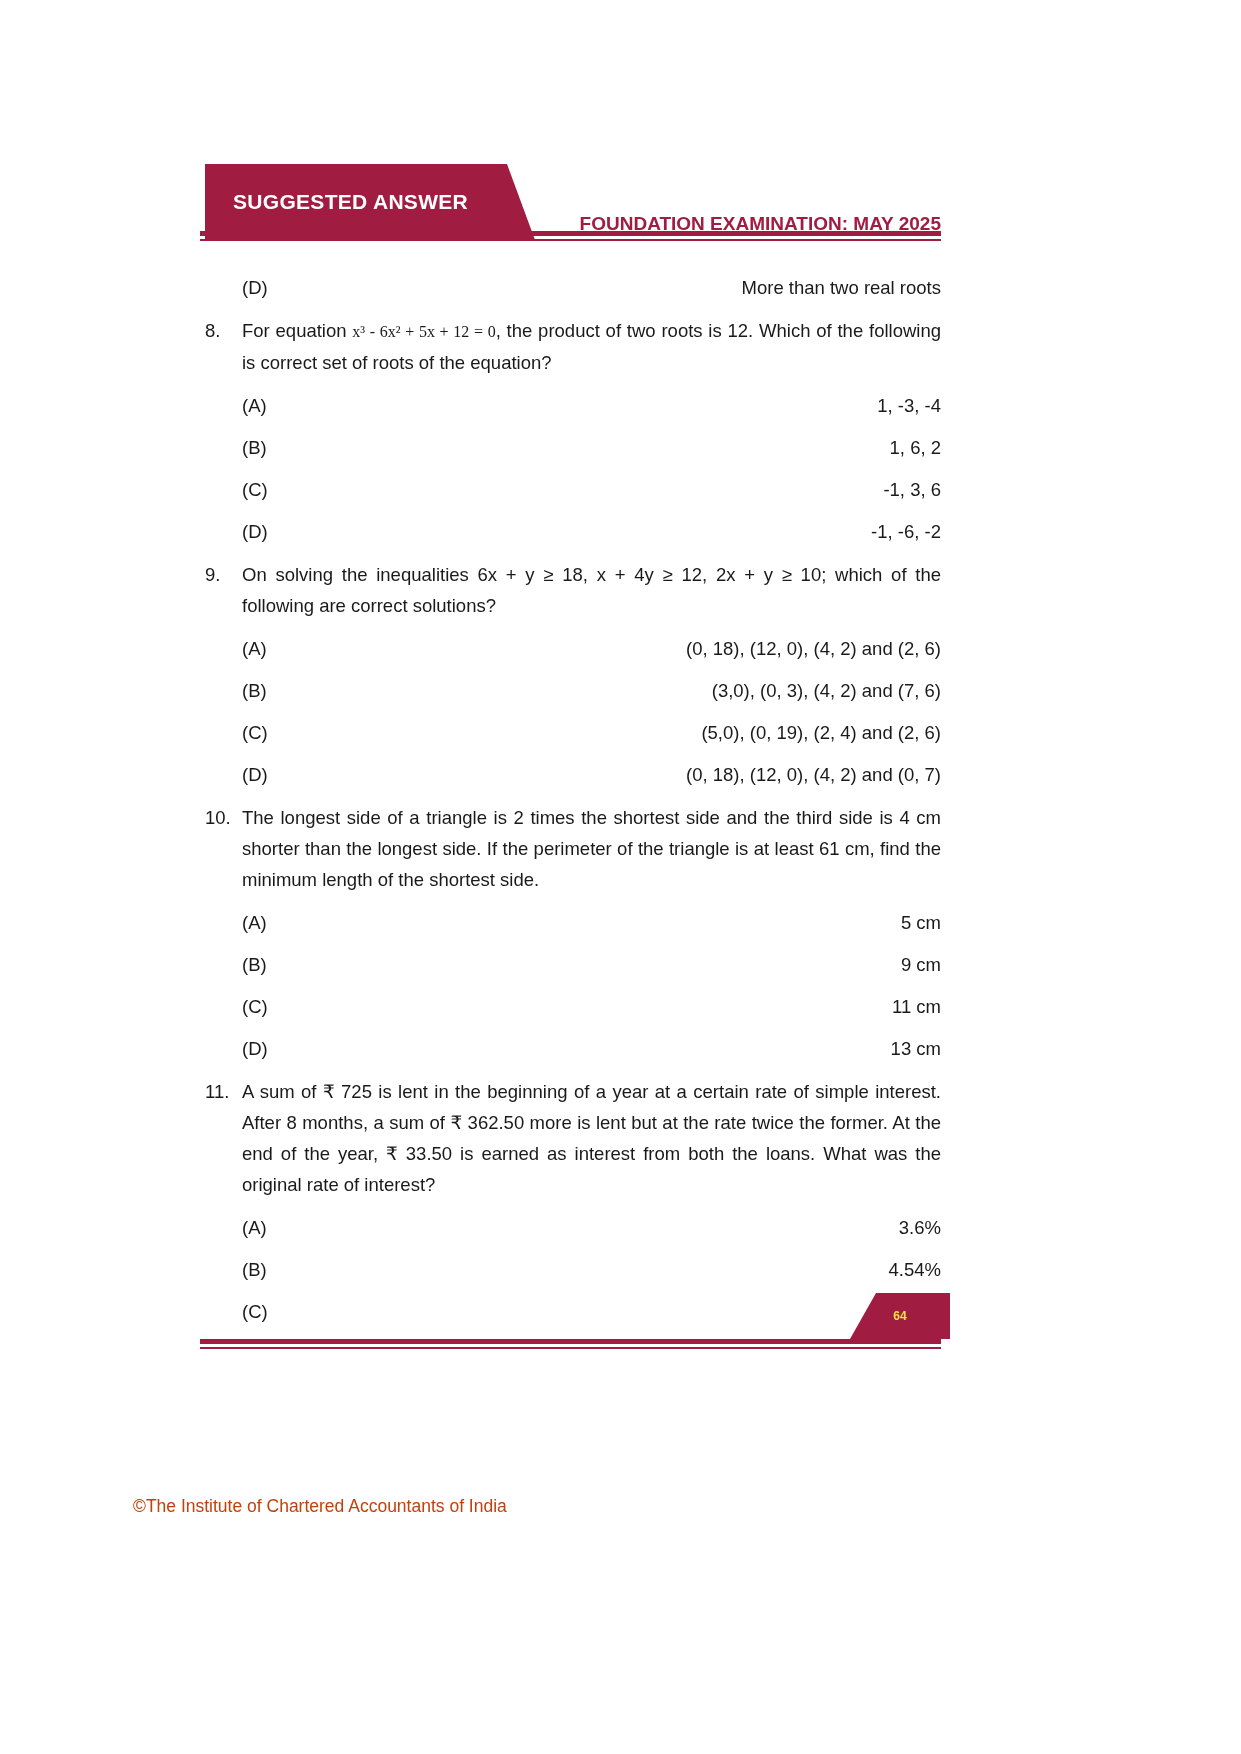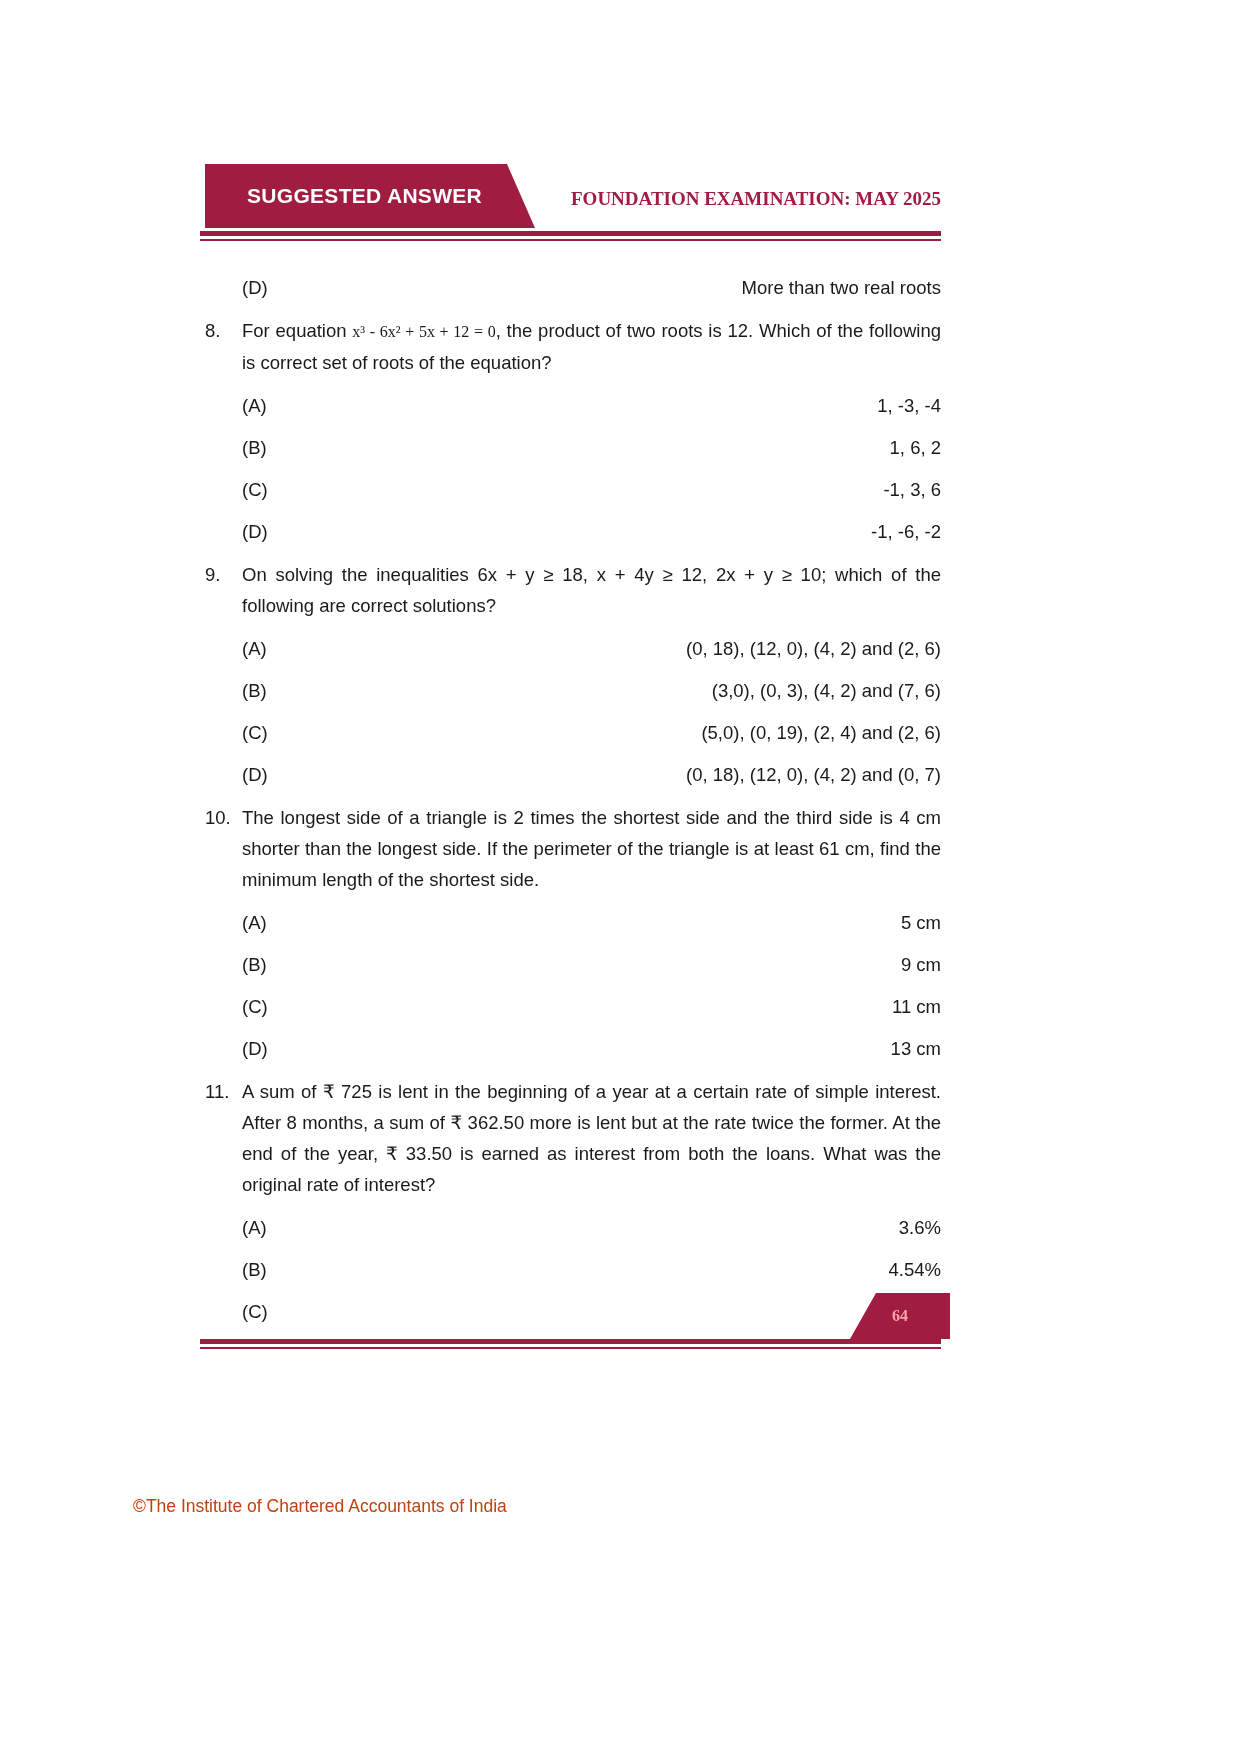--- a/index.html
+++ b/index.html
@@ -17,43 +17,42 @@
     background: #ffffff;
     overflow: hidden;
   }
 
   
   .banner {
     position: absolute;
     left: 205px;
     top: 164px;
     width: 330px;
-    height: 64px;
+    height: 76px;
     background: var(--accent, #A11C41);
     clip-path: polygon(0 0, calc(100% - 28px) 0, 100% 100%, 0 100%);
     display: flex;
     align-items: center;
-    padding-left: 42px;
+    padding-left: 28px;
   }
   .banner-label {
     color: #ffffff;
     font-weight: 700;
     font-size: 21px;
     letter-spacing: 0.3px;
     white-space: nowrap;
   }
   .exam-title {
     position: absolute;
-    top: 188px;
+    top: 213px;
     right: 300px;
     color: var(--accent, #A11C41);
     font-weight: 700;
     font-size: 19px;
     white-space: nowrap;
-    font-family: Liberation Serif, serif;
   }
   .header-rule {
     position: absolute;
     left: 200px;
     right: 300px;
     top: 231px;
   }
   .rule-thick { height: 5px; background: var(--accent, #A11C41); }
   .rule-thin  { height: 2px; background: var(--accent, #A11C41); margin-top: 3px; }
 
@@ -96,24 +95,23 @@
     top: 1293px;
     width: 100px;
     height: 46px;
     background: var(--accent, #A11C41);
     clip-path: polygon(26px 0, 100% 0, 100% 100%, 0 100%);
     display: flex;
     align-items: center;
     justify-content: center;
   }
   .page-num {
-    color: #fca5a5;
+    color: #fde047;
     font-weight: 700;
-    font-size: 16px;
-    font-family: Liberation Serif, serif;
+    font-size: 12px;
   }
   .footer-rule {
     position: absolute;
     left: 200px;
     right: 300px;
     top: 1339px;
   }
   .copyright {
     position: absolute;
     left: 133px;

